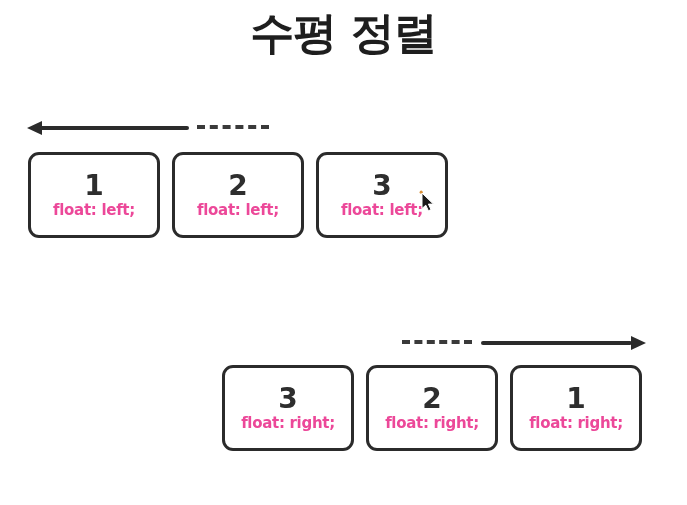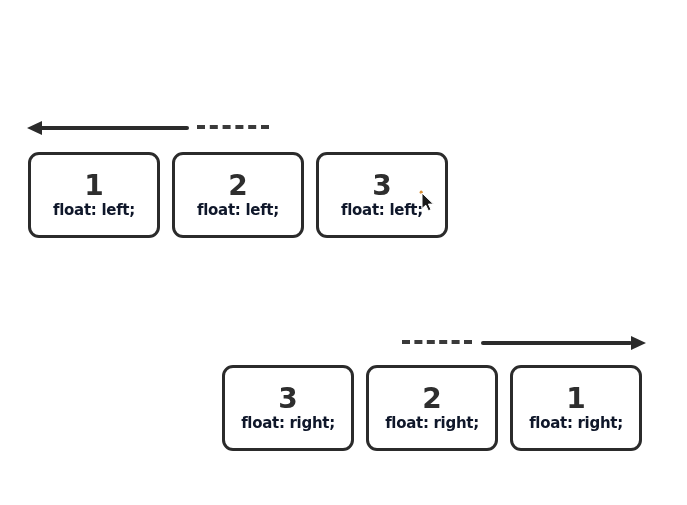--- a/index.html
+++ b/index.html
@@ -61,21 +61,21 @@
     display: flex; flex-direction: column;
     align-items: center; justify-content: center;
     gap: 1px;
   }
   .box-number {
     font-size: 28px; font-weight: bold;
     color: #2e2e2e; line-height: 1.05;
   }
   .box-label {
     font-size: 15px; font-weight: bold;
-    color: #0f172a; letter-spacing: -0.3px;
+    color: #ec4899; letter-spacing: -0.3px;
   }
 
   
   #box-l1 { left: 28px;  top: 152px; }
   #box-l2 { left: 172px; top: 152px; }
   #box-l3 { left: 316px; top: 152px; }
 
   
   #box-r3 { left: 222px; top: 365px; }
   #box-r2 { left: 366px; top: 365px; }
@@ -83,20 +83,21 @@
 
   
   .cursor { position: absolute; left: 417px; top: 189px; width: 18px; height: 26px; }
   .cursor svg { display: block; }
 </style>
 </head>
 <body>
 
 <div class="stage">
 
+  <div class="page-title">수평 정렬</div>
 
   <div class="arrow" id="arrow-left">
     <span class="head left"></span>
     <span class="line"></span>
     <span class="dashes"></span>
   </div>
 
   <div class="float-box" id="box-l1">
     <div class="box-number">1</div>
     <div class="box-label">float: left;</div>

